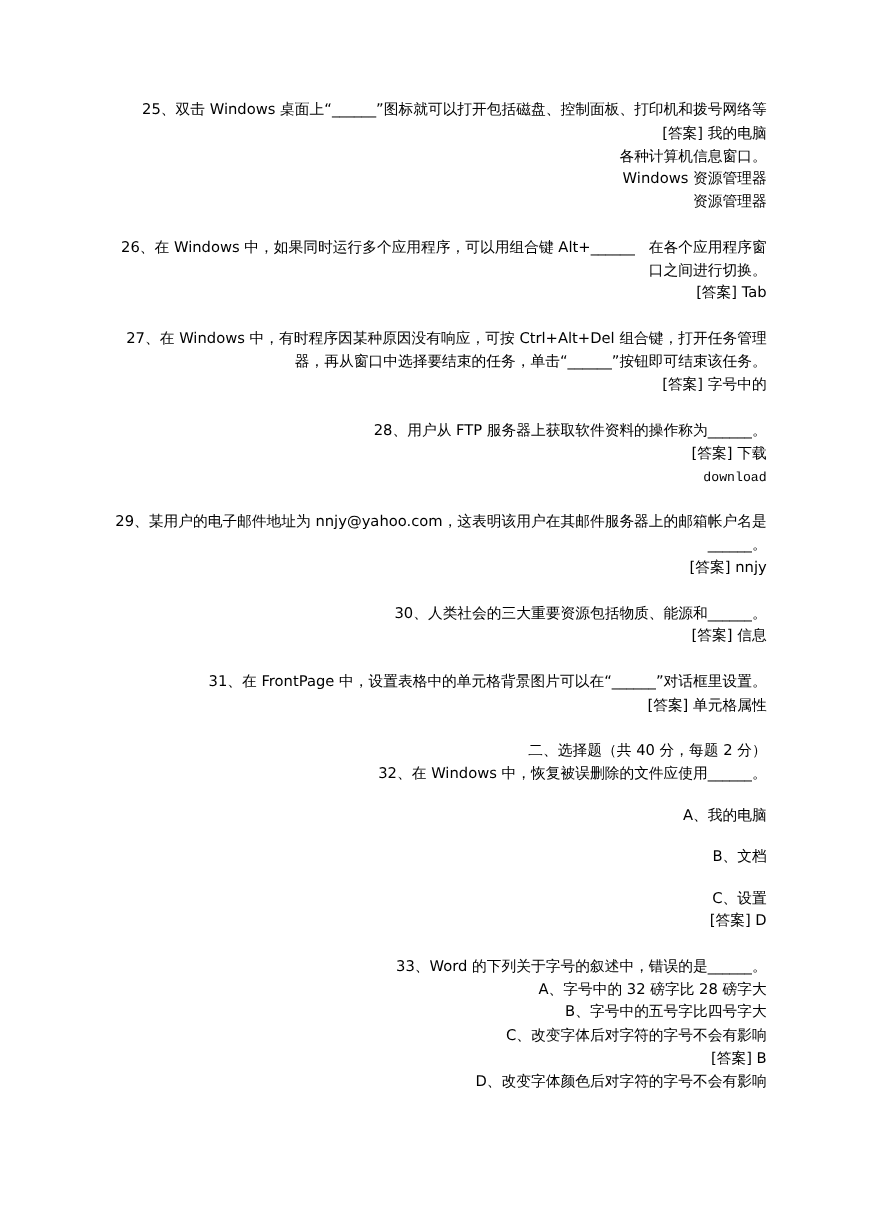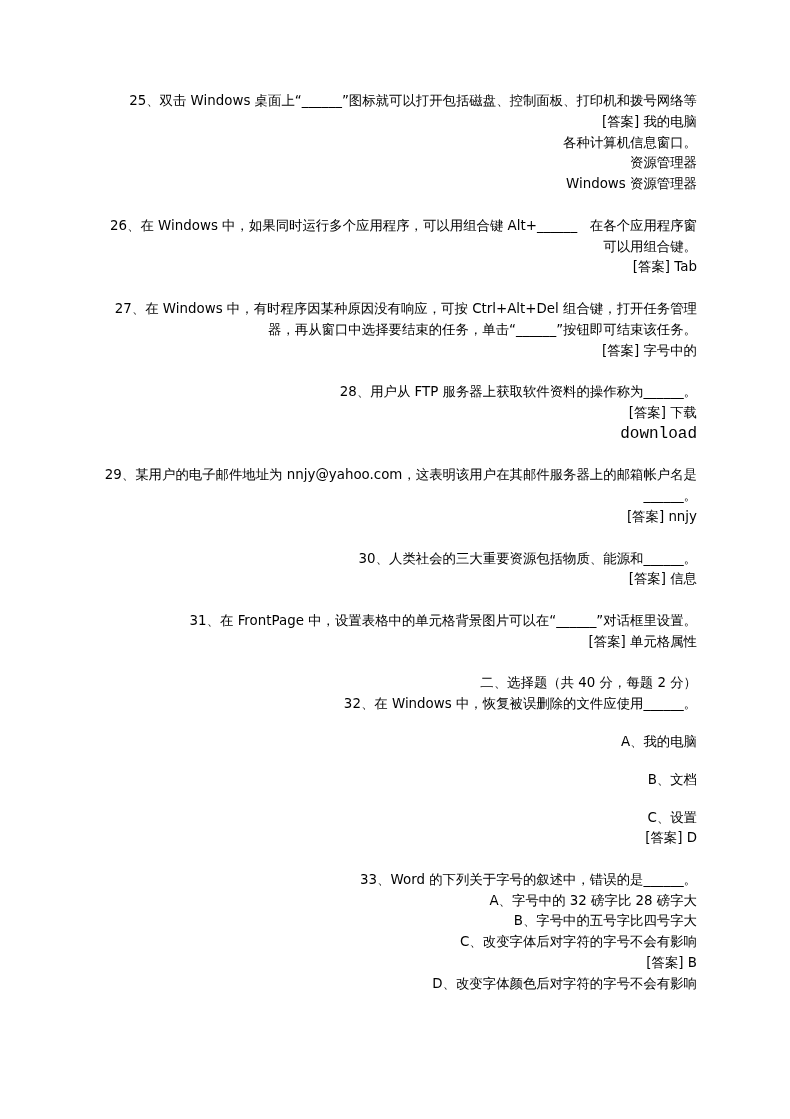--- a/index.html
+++ b/index.html
@@ -7,40 +7,40 @@
       width: 790px; height: 1119px; position: relative; overflow: hidden;
       font-family: "DejaVu Sans", "Liberation Sans", sans-serif;
       color: #000000;
     }
     .page {
       position: absolute; left: 97px; top: 91px; width: 600px;
       font-size: 13.4px; line-height: 20.8px; text-align: right;
     }
     .line { white-space: pre; height: 20.8px; }
     .gap { height: 20.8px; }
-    .mono { font-family: "Liberation Mono", "DejaVu Sans Mono", monospace; font-size: 16px; }
+    .mono { font-family: "Liberation Mono", "DejaVu Sans Mono", monospace; font-size: 12px; }
     .indent { padding-left: 28px; margin-top: 17px; }
   </style>
 </head>
 <body>
 
 <div class="page">
 
   <div>
     <div class="line">25、双击 Windows 桌面上“______”图标就可以打开包括磁盘、控制面板、打印机和拨号网络等</div>
     <div class="line">[答案] 我的电脑</div>
     <div class="line">各种计算机信息窗口。</div>
+    <div class="line">Windows 资源管理器</div>
     <div class="line">资源管理器</div>
-    <div class="line">Windows 资源管理器</div>
   </div>
   <div class="gap"></div>
 
   <div>
     <div class="line">26、在 Windows 中，如果同时运行多个应用程序，可以用组合键 Alt+______   在各个应用程序窗</div>
-    <div class="line">可以用组合键。</div>
+    <div class="line">口之间进行切换。</div>
     <div class="line">[答案] Tab</div>
   </div>
   <div class="gap"></div>
 
   <div>
     <div class="line">27、在 Windows 中，有时程序因某种原因没有响应，可按 Ctrl+Alt+Del 组合键，打开任务管理</div>
     <div class="line">器，再从窗口中选择要结束的任务，单击“______”按钮即可结束该任务。</div>
     <div class="line">[答案] 字号中的</div>
   </div>
   <div class="gap"></div>

